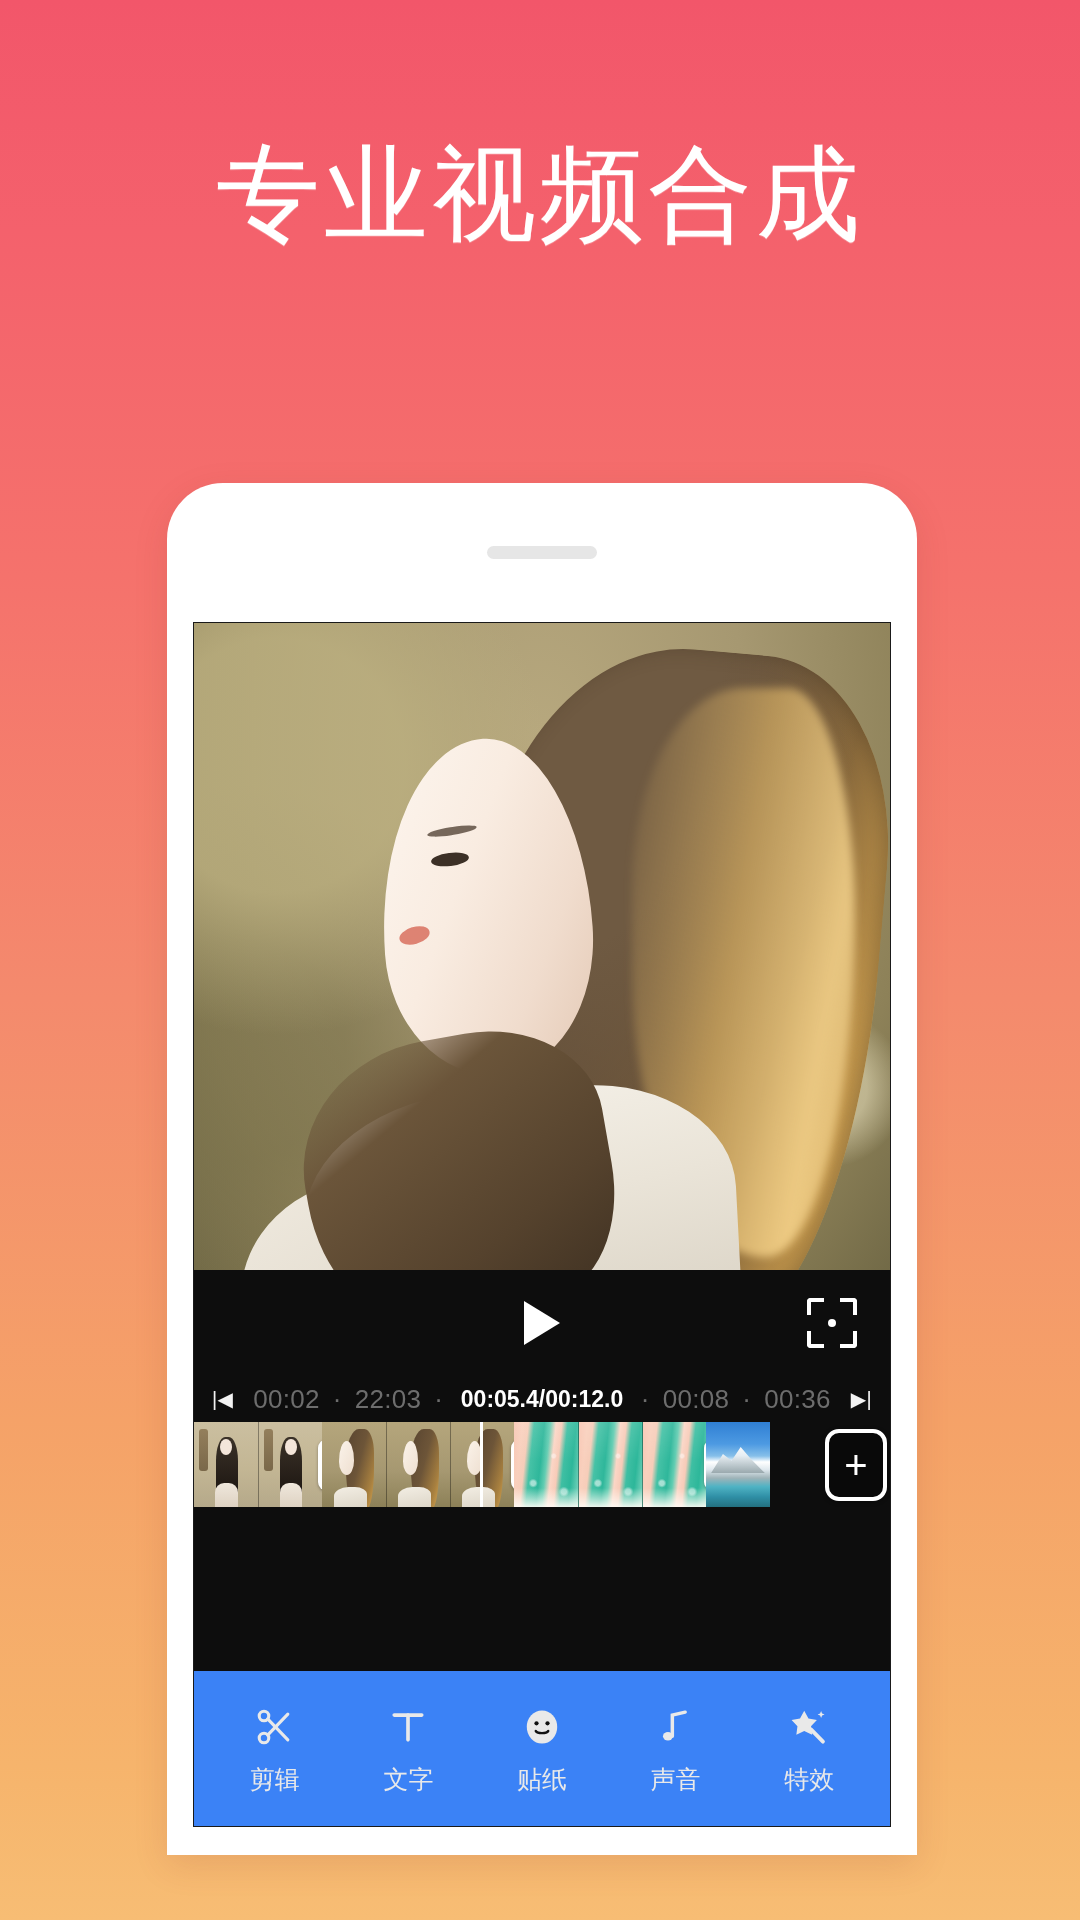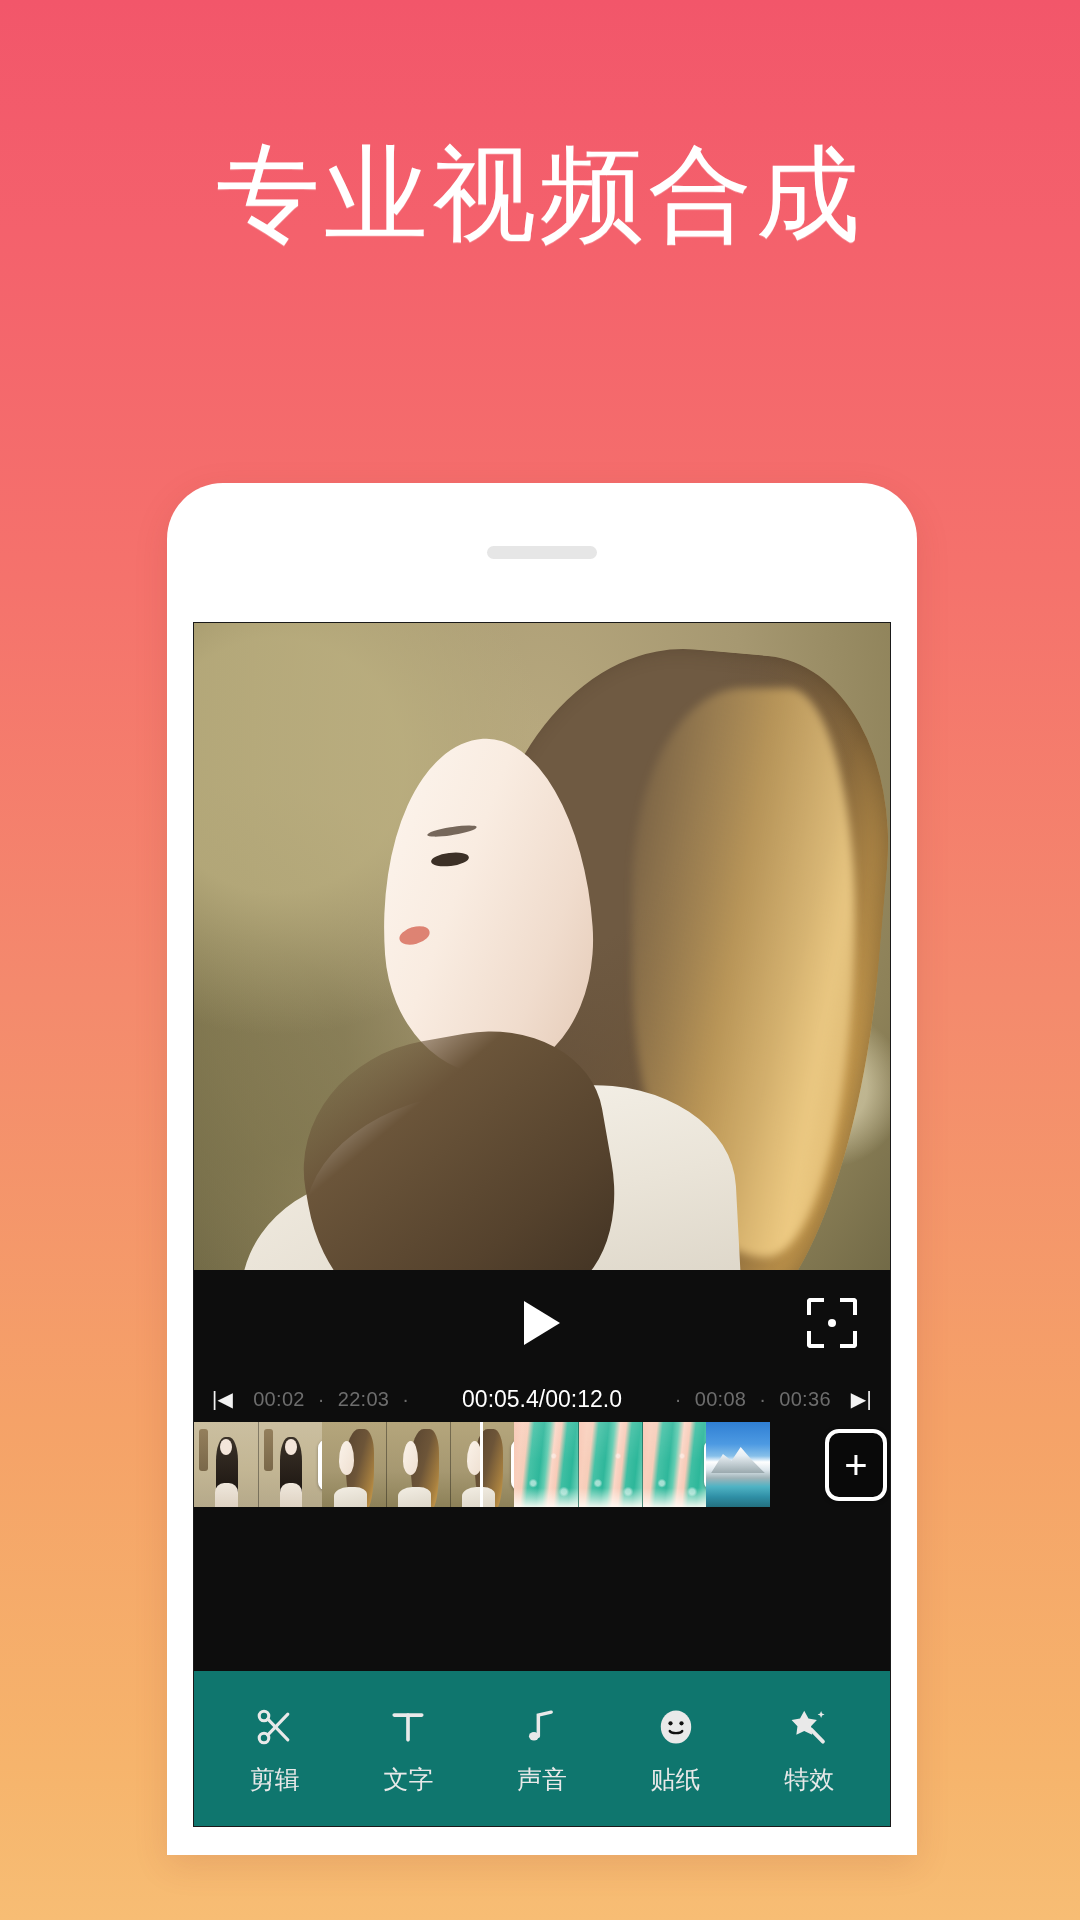--- a/index.html
+++ b/index.html
@@ -137,23 +137,23 @@
     width:8px;height:8px;border-radius:50%;background:#fff;border:none;
   }
 
   
   .ruler{
     position:relative; flex:none; height:46px; background:#0d0d0d;
     display:flex; align-items:center; padding:0 18px;
     font-size:19px; color:#8a8a8a; letter-spacing:.3px;
   }
   .ruler .arrow{ color:#f2f2f2; font-size:20px; line-height:1;}
-  .ruler .tick{ color:#6d6d6d; font-size:20px; }
+  .ruler .tick{ color:#6d6d6d; font-size:26px; }
   .ruler .cur{
-    color:#ffffff; font-size:23px; font-weight:400; letter-spacing:0;
+    color:#ffffff; font-size:23px; font-weight:700; letter-spacing:0;
     white-space:nowrap;
   }
   .sp{ flex:1; }
   .gap{ width:20px; }
   .gapS{ width:13px; }
 
   
   .strip{
     position:relative; flex:none; height:85px; background:#0d0d0d;
     display:flex; align-items:stretch; overflow:hidden;
@@ -254,21 +254,21 @@
     box-shadow:0 1px 4px rgba(0,0,0,.4);
   }
 
   .stripFill{ flex:1; background:#0d0d0d; }
 
   
   .darkarea{ flex:1; background:#0d0d0d; }
 
   
   .toolbar{
-    flex:none; height:155px; background:#0f766e;
+    flex:none; height:155px; background:#3b82f6;
     display:flex; align-items:flex-start; justify-content:space-around;
     padding:30px 14px 0;
   }
   .tool{
     display:flex; flex-direction:column; align-items:center; cursor:pointer;
     width:90px;
   }
   .tool .ic{ height:52px; display:flex; align-items:center; justify-content:center; }
   .tool .lb{
     margin-top:10px; color:#e9e9e9; font-size:25px;
@@ -405,38 +405,38 @@
           <svg width="44" height="44" viewBox="0 0 24 24" fill="none" stroke="#e9e9e9" stroke-width="2" stroke-linecap="round">
             <line x1="4.5" y1="5.5" x2="19.5" y2="5.5"></line>
               <line x1="12" y1="5.5" x2="12" y2="19"></line>
           </svg>
         </span>
         <span class="lb">文字</span>
       </div>
 
       <div class="tool">
         <span class="ic">
-          <svg width="44" height="44" viewBox="0 0 24 24" fill="none" stroke="#e9e9e9" stroke-width="1.9" stroke-linecap="round">
-            <path d="M10 17V5.5l7-1.6"></path>
-              <ellipse cx="7.6" cy="17" rx="2.7" ry="2.3" fill="#e9e9e9" stroke="none"></ellipse>
-          </svg>
-        </span>
-        <span class="lb">声音</span>
-      </div>
-
-      <div class="tool">
-        <span class="ic">
           <svg width="44" height="44" viewBox="0 0 24 24">
             <ellipse cx="12" cy="12" rx="8.3" ry="9" fill="#e9e9e9"></ellipse>
             <circle cx="9" cy="10" r="1.15" fill="#111"></circle>
               <circle cx="15" cy="10" r="1.15" fill="#111"></circle>
             <path d="M8.6 14.2c1 1.5 5.8 1.5 6.8 0" stroke="#111" stroke-width="1.3" fill="none" stroke-linecap="round"></path>
           </svg>
         </span>
         <span class="lb">贴纸</span>
+      </div>
+
+      <div class="tool">
+        <span class="ic">
+          <svg width="44" height="44" viewBox="0 0 24 24" fill="none" stroke="#e9e9e9" stroke-width="1.9" stroke-linecap="round">
+            <path d="M10 17V5.5l7-1.6"></path>
+              <ellipse cx="7.6" cy="17" rx="2.7" ry="2.3" fill="#e9e9e9" stroke="none"></ellipse>
+          </svg>
+        </span>
+        <span class="lb">声音</span>
       </div>
 
 
       <div class="tool">
         <span class="ic">
           <svg width="44" height="44" viewBox="0 0 24 24">
             <path d="M9.4 3.2l2.3 4.1 4.6.9-3.2 3.4.6 4.6-4.3-2-4.3 2 .6-4.6L2.5 8.2l4.6-.9z" fill="#e9e9e9"></path>
             <path d="M13.2 13.4l6.4 6.6" stroke="#e9e9e9" stroke-width="2.1" stroke-linecap="round"></path>
             <path d="M18.6 3.3l.55 1.35 1.35.55-1.35.55-.55 1.35-.55-1.35L16.7 5.2l1.35-.55z" fill="#e9e9e9"></path>
           </svg>

